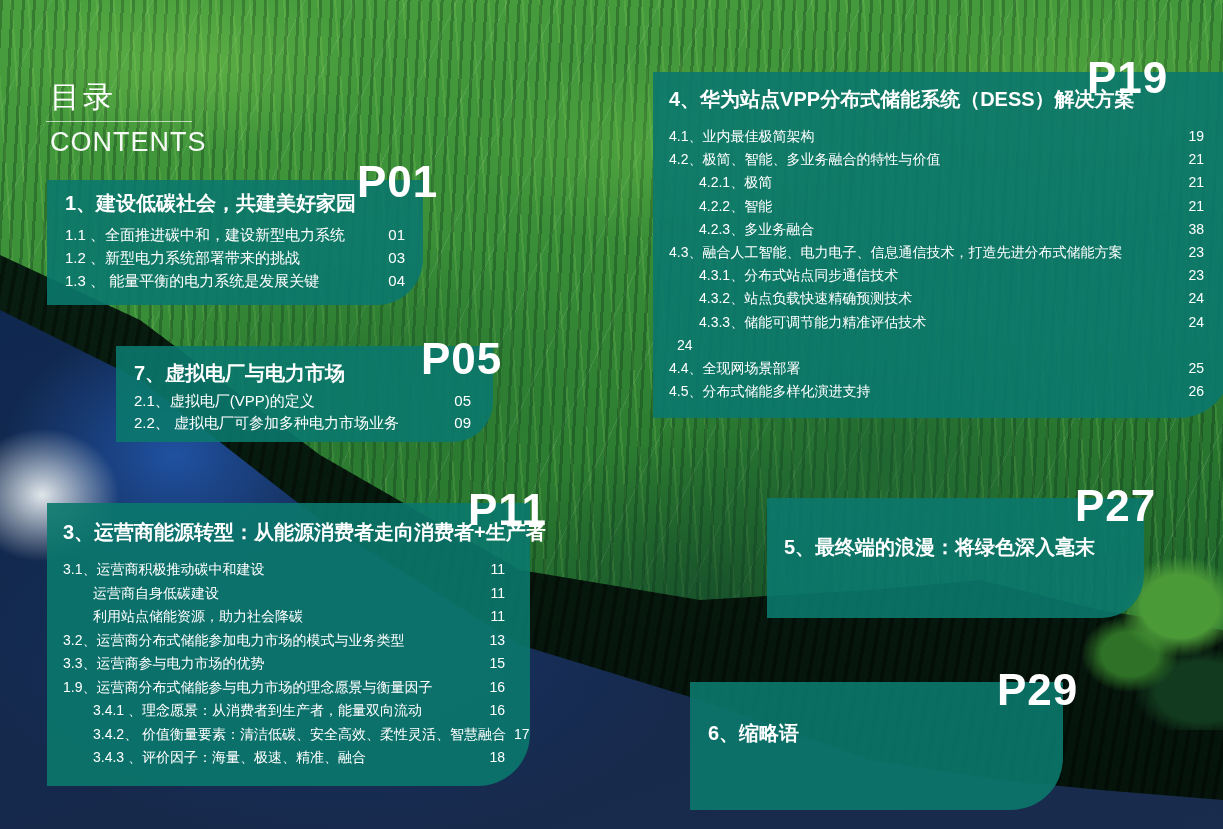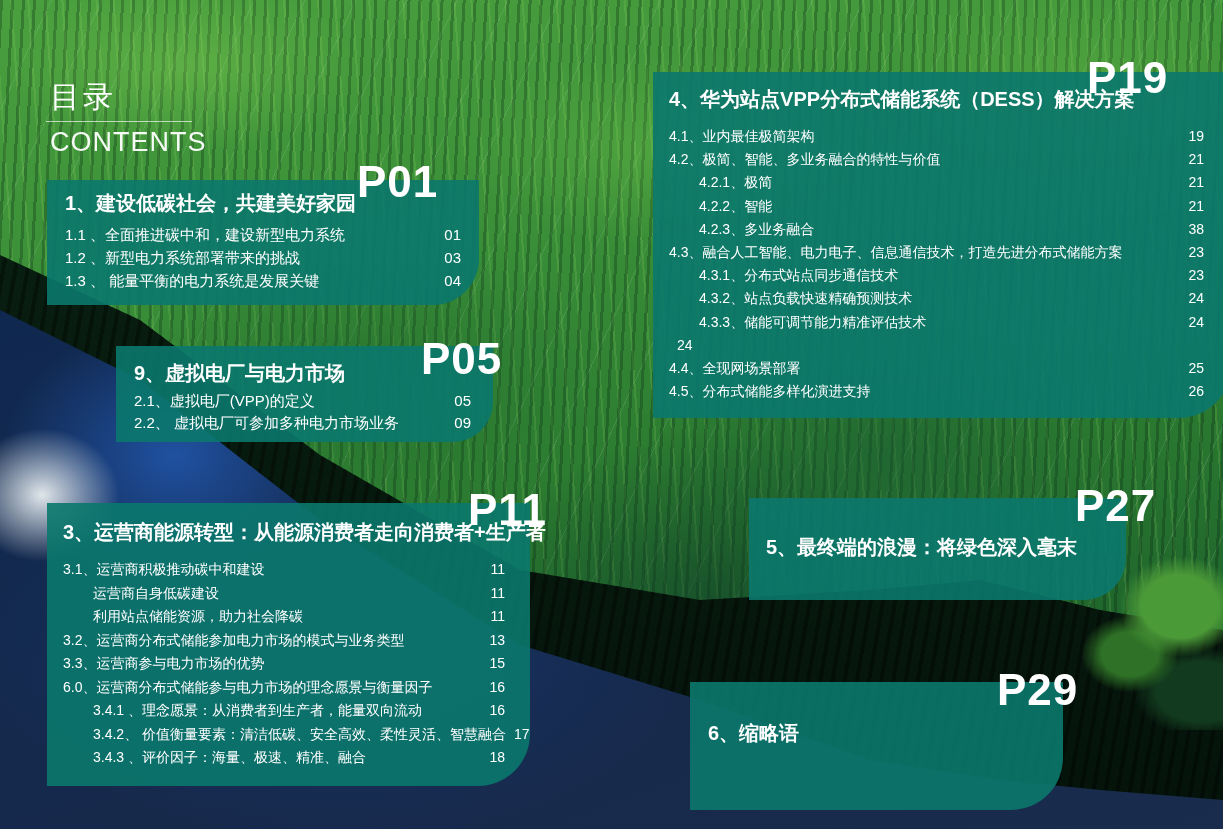--- a/index.html
+++ b/index.html
@@ -58,33 +58,33 @@
   
   .tocbox{position:absolute;z-index:5;box-sizing:border-box;
     background:rgba(11,120,109,.90);
     border-radius:0 0 46px 0;
   }
   .box-title{margin:0;font-size:20px;font-weight:bold;line-height:26px;white-space:nowrap;}
   .row{display:flex;justify-content:space-between;align-items:baseline;}
   .lbl{white-space:nowrap;}
   .pg{flex:0 0 auto;padding-left:8px;text-align:center;}
   .ind .lbl{padding-left:30px;}
-  #box1{left:47px;top:180px;width:432px;height:125px;padding:10px 18px 0 18px;}
+  #box1{left:47px;top:180px;width:376px;height:125px;padding:10px 18px 0 18px;}
   #box1 .box-title{margin-bottom:7px;}
   #box1 .row{font-size:15px;line-height:23px;}
   #box2{left:116px;top:346px;width:377px;height:96px;padding:14px 22px 0 18px;border-radius:0 0 40px 0;}
   #box2 .box-title{margin-bottom:4px;}
   #box2 .row{font-size:15px;line-height:22px;}
   #box3{left:47px;top:503px;width:483px;height:283px;padding:16px 25px 0 16px;border-radius:0 0 52px 0;}
   #box3 .box-title{margin-bottom:13px;}
   #box3 .row{font-size:14px;line-height:23.5px;}
   #box4{left:653px;top:72px;width:578px;height:346px;padding:14px 27px 0 16px;border-radius:0 0 52px 0;}
   #box4 .box-title{margin-bottom:13px;}
   #box4 .row{font-size:14px;line-height:23.2px;}
-  #box5{left:749px;top:498px;width:377px;height:102px;padding:36px 20px 0 17px;border-radius:0 0 42px 0;}
+  #box5{left:767px;top:498px;width:377px;height:120px;padding:36px 20px 0 17px;border-radius:0 0 42px 0;}
   #box6{left:690px;top:682px;width:373px;height:128px;padding:38px 20px 0 18px;border-radius:0 0 52px 0;}
 </style>
 </head>
 <body>
 
 <div class="stage">
 
   <div class="bg-forest"></div>
   <div class="bg-shore"></div>
   <div class="bg-water"></div>
@@ -113,21 +113,21 @@
       <span class="lbl">1.2 、新型电力系统部署带来的挑战</span>
       <span class="pg">03</span>
     </div>
     <div class="row">
       <span class="lbl">1.3 、 能量平衡的电力系统是发展关键</span>
       <span class="pg">04</span>
     </div>
   </section>
 
   <section class="tocbox" id="box2">
-    <h2 class="box-title">9、虚拟电厂与电力市场</h2>
+    <h2 class="box-title">7、虚拟电厂与电力市场</h2>
     <div class="row">
       <span class="lbl">2.1、虚拟电厂(VPP)的定义</span>
       <span class="pg">05</span>
     </div>
     <div class="row">
       <span class="lbl">2.2、 虚拟电厂可参加多种电力市场业务</span>
       <span class="pg">09</span>
     </div>
   </section>
 
@@ -147,21 +147,21 @@
     </div>
     <div class="row">
       <span class="lbl">3.2、运营商分布式储能参加电力市场的模式与业务类型</span>
       <span class="pg">13</span>
     </div>
     <div class="row">
       <span class="lbl">3.3、运营商参与电力市场的优势</span>
       <span class="pg">15</span>
     </div>
     <div class="row">
-      <span class="lbl">6.0、运营商分布式储能参与电力市场的理念愿景与衡量因子</span>
+      <span class="lbl">1.9、运营商分布式储能参与电力市场的理念愿景与衡量因子</span>
       <span class="pg">16</span>
     </div>
     <div class="row ind">
       <span class="lbl">3.4.1 、理念愿景：从消费者到生产者，能量双向流动</span>
       <span class="pg">16</span>
     </div>
     <div class="row ind">
       <span class="lbl">3.4.2、 价值衡量要素：清洁低碳、安全高效、柔性灵活、智慧融合</span>
       <span class="pg">17</span>
     </div>

